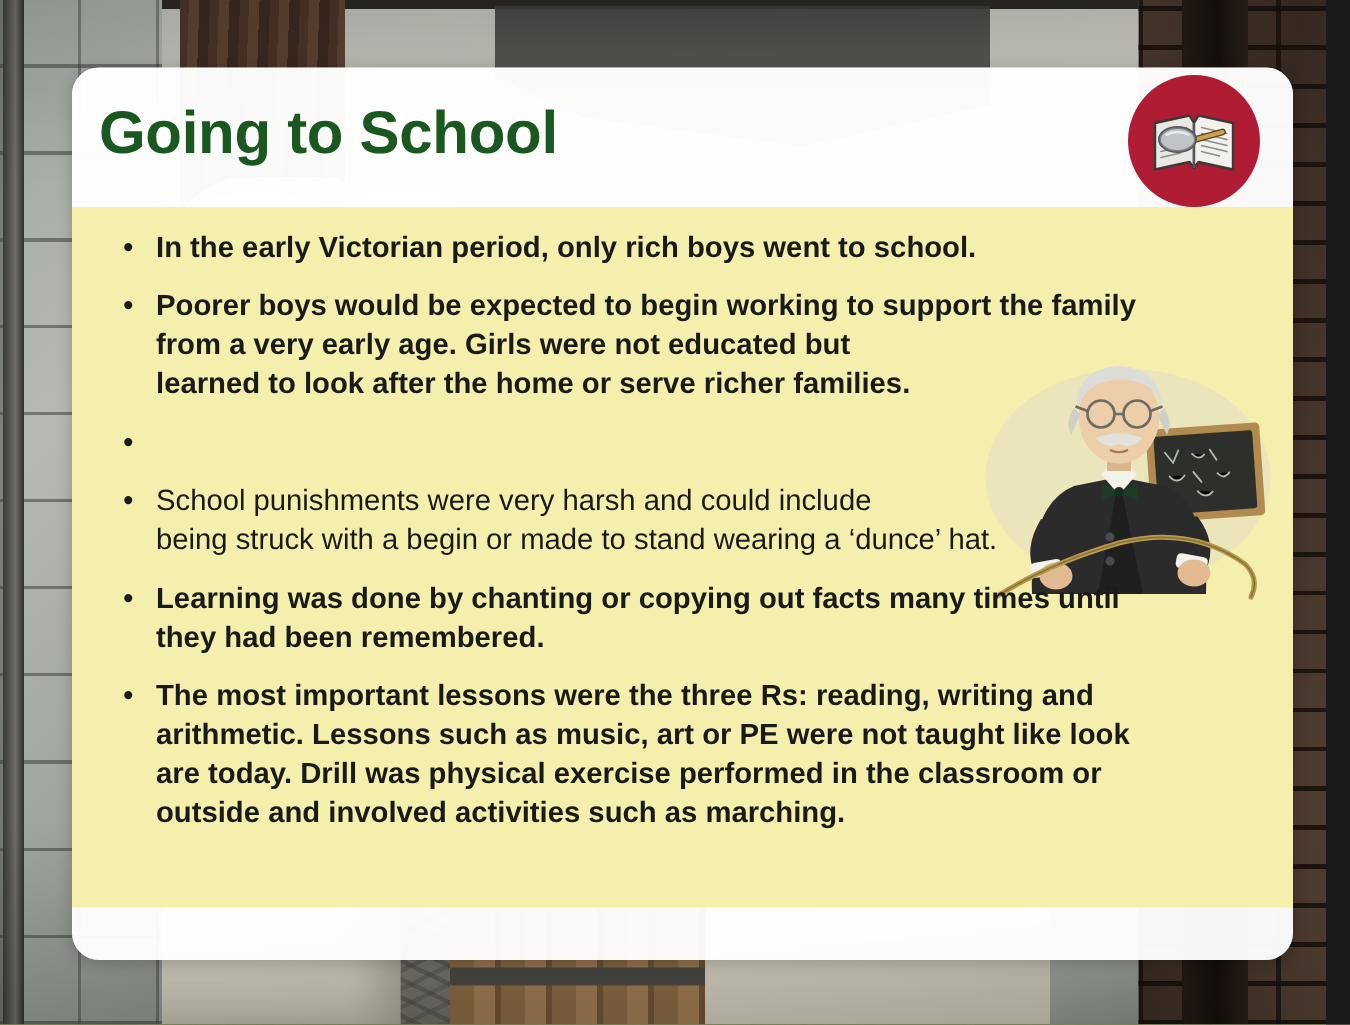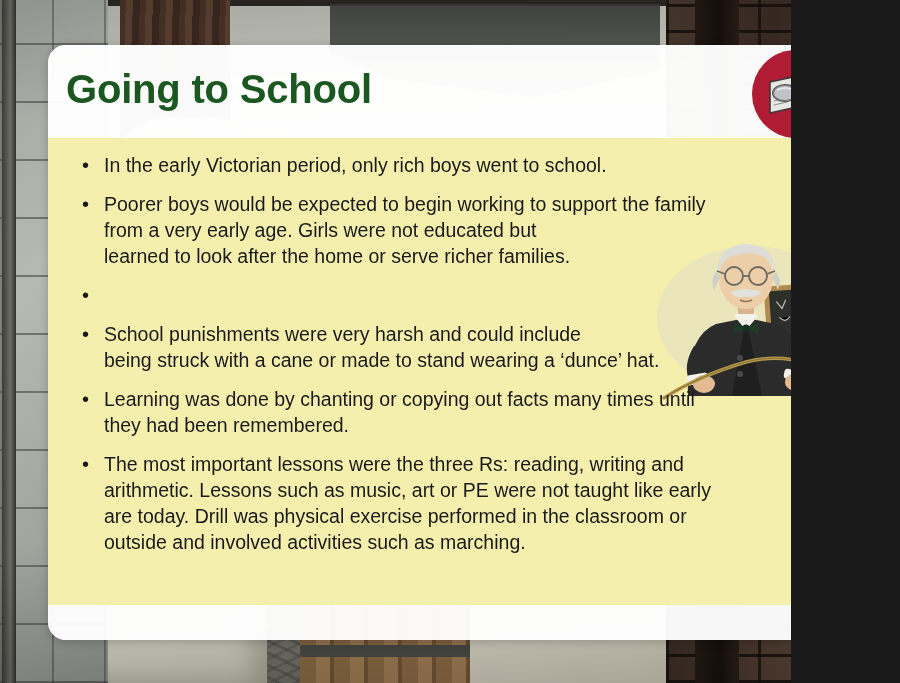--- a/index.html
+++ b/index.html
@@ -6,21 +6,21 @@
     margin: 0;
     padding: 0;
     background: #1a1a1a;
   }
   body {
     font-family: "Liberation Sans", sans-serif;
   }
 
   .screen {
     position: relative;
-    width: 791px;
+    width: 884px;
     height: 683px;
     overflow: hidden;
     background: #84cc16;
   }
 
   
   .bg {
     position: absolute;
     inset: 0;
     overflow: hidden;
@@ -230,21 +230,21 @@
   }
   .bullet-text {
     flex: 1 1 auto;
     font-size: 19.5px;
     line-height: 26px;
     color: #1a1a1a;
     white-space: pre-line;
   }
   .b-wrap-narrow { max-width: 560px; }
   .b-wrap-mid    { max-width: 600px; }
-  .b-wrap-wide   { max-width: 720px; }
+  .b-wrap-wide   { max-width: 720px; font-weight: bold; }
 
   .card-footer {
     position: absolute;
     left: 0; top: 560px;
     width: 814px; height: 35px;
     background: rgba(255,255,255,0.62);
   }
 </style>
 </head>
 <body>
@@ -393,33 +393,33 @@
 learned to look after the home or serve richer families.</span>
         </div>
 
         <div class="bullet">
           <span class="bullet-dot">•</span>
         </div>
 
         <div class="bullet">
           <span class="bullet-dot">•</span>
           <span class="bullet-text b-wrap-mid">School punishments were very harsh and could include
-being struck with a cane or made to stand wearing a ‘dunce’ hat.</span>
+being struck with a begin or made to stand wearing a ‘dunce’ hat.</span>
         </div>
 
         <div class="bullet">
           <span class="bullet-dot">•</span>
           <span class="bullet-text b-wrap-wide">Learning was done by chanting or copying out facts many times until
 they had been remembered.</span>
         </div>
 
         <div class="bullet">
           <span class="bullet-dot">•</span>
           <span class="bullet-text b-wrap-wide">The most important lessons were the three Rs: reading, writing and
-arithmetic. Lessons such as music, art or PE were not taught like early
+arithmetic. Lessons such as music, art or PE were not taught like look
 are today. Drill was physical exercise performed in the classroom or
 outside and involved activities such as marching.</span>
         </div>
 
       </div>
     </div>
 
     <div class="card-footer"></div>
   </div>
 </div>

